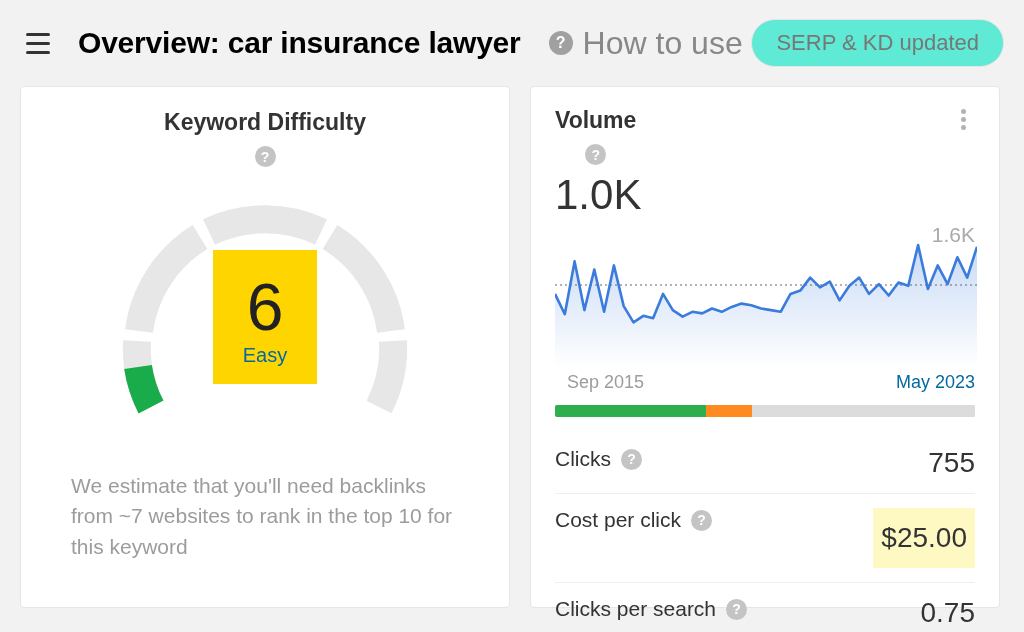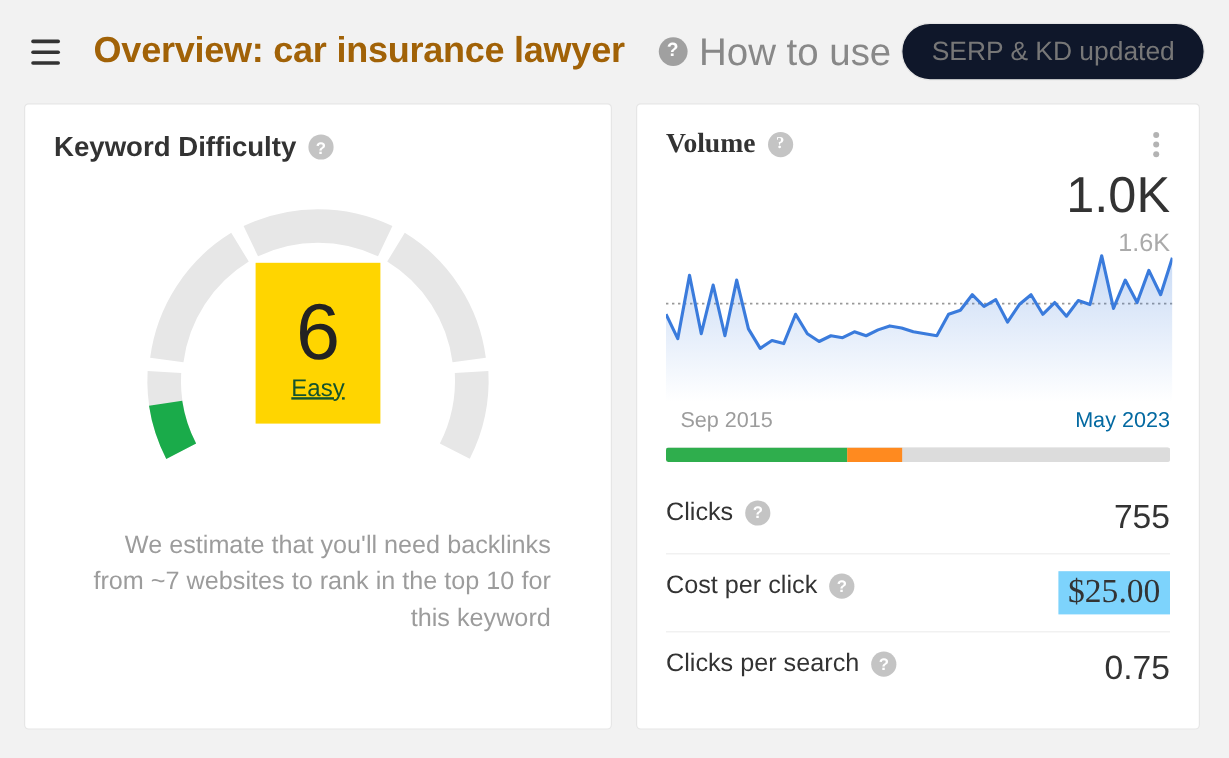--- a/index.html
+++ b/index.html
@@ -20,38 +20,38 @@
   }
   .menu-btn {
     width: 36px; height: 36px;
     display: flex; flex-direction: column; justify-content: center; align-items: center;
     gap: 6px; cursor: pointer;
   }
   .menu-btn span {
     display: block; width: 24px; height: 3px; background: #333; border-radius: 2px;
   }
   .page-title {
-    font-size: 30px; font-weight: 700; color: #a16207;
+    font-size: 30px; font-weight: 700; color: #000000;
     margin-left: 22px;
     letter-spacing: -0.2px;
   }
   .help-wrap {
     display: flex; align-items: center; gap: 10px;
     margin-left: 28px; cursor: pointer;
   }
   .q-icon {
     width: 24px; height: 24px; border-radius: 50%;
     background: #a0a0a0; color: #fff;
     display: flex; align-items: center; justify-content: center;
     font-size: 16px; font-weight: 700;
   }
   .how-to { font-size: 32px; color: #888; }
   .serp-pill {
     margin-left: auto;
-    background: #0f172a;
+    background: #5eead4;
     border: 1px solid #e5e5e5;
     border-radius: 999px;
     padding: 10px 24px;
     font-size: 22px;
     color: #777;
   }
 
   
   .cards {
     display: flex;
@@ -62,21 +62,21 @@
     background: #fff;
     border: 1px solid #e6e6e6;
     border-radius: 4px;
     padding: 22px 24px 22px 24px;
   }
   .card-left { width: 490px; height: 522px; }
   .card-right { width: 470px; height: 522px; padding-top: 20px; }
 
   .card-title {
     font-size: 23px; font-weight: 700; color: #333;
-    display: flex; align-items: center; gap: 10px;
+    display: flex; align-items: center; gap: 10px; flex-direction: column;
   }
   .q-small {
     width: 21px; height: 21px; border-radius: 50%;
     background: #c4c4c4; color: #fff;
     display: inline-flex; align-items: center; justify-content: center;
     font-size: 14px; font-weight: 700;
   }
 
   
   .gauge-wrap {
@@ -92,46 +92,45 @@
     transform: translate(-50%, -50%);
     width: 104px; height: 134px;
     background: #ffd500;
     display: flex; flex-direction: column; align-items: center; justify-content: center;
     padding-top: 6px;
   }
   .kd-score {
     font-size: 66px; font-weight: 500; color: #222; line-height: 1;
   }
   .kd-label {
-    font-size: 20px; color: #14532d; margin-top: 4px; text-decoration: underline;
+    font-size: 20px; color: #0369a1; margin-top: 4px;
   }
 
   .kd-desc {
     margin-top: 4px;
-    text-align: right;
+    text-align: left;
     font-size: 21px; color: #9c9c9c;
     line-height: 1.45;
     padding: 0 26px;
   }
 
   
   .vol-header {
-    display: flex; align-items: center; justify-content: space-between; font-family: Liberation Serif, serif;
+    display: flex; justify-content: space-between;
   }
   .dots {
     width: 24px; height: 24px; display:flex; flex-direction:column; gap:3px;
     align-items:center; justify-content:center; cursor:pointer;
   }
   .dots i {
     width: 5px; height: 5px; border-radius: 50%; background: #b3b3b3;
   }
   .vol-value {
     font-size: 42px; font-weight: 400; color: #333;
     margin-top: 6px;
-    text-align: right;
   }
 
   .chart-wrap { position: relative; margin-top: 4px; height: 170px; }
   .axis-max {
     position: absolute; right: 0; top: 0;
     font-size: 21px; color: #aaa;
   }
   .date-start {
     position: absolute; left: 12px; bottom: 0;
     font-size: 18px; color: #9c9c9c;
@@ -155,21 +154,21 @@
   .metrics { margin-top: 16px; }
   .metric-row {
     display: flex; align-items: flex-start; justify-content: space-between;
     padding: 14px 0;
     border-top: 1px solid #eee;
     font-size: 21px; color: #333;
   }
   .metric-row:first-child { border-top: none; }
   .metric-label { display:flex; align-items:center; gap:10px; color:#333; }
   .metric-value { font-size: 28px; color:#333; }
-  .hl-yellow { background: #7dd3fc; padding: 2px 8px; font-family: Liberation Serif, serif; }
+  .hl-yellow { background: #fef9c3; padding: 14px 8px; }
 
 </style>
 </head>
 <body>
 
 <div class="header">
   <div class="menu-btn">
     <span></span>
       <span></span>
       <span></span>

